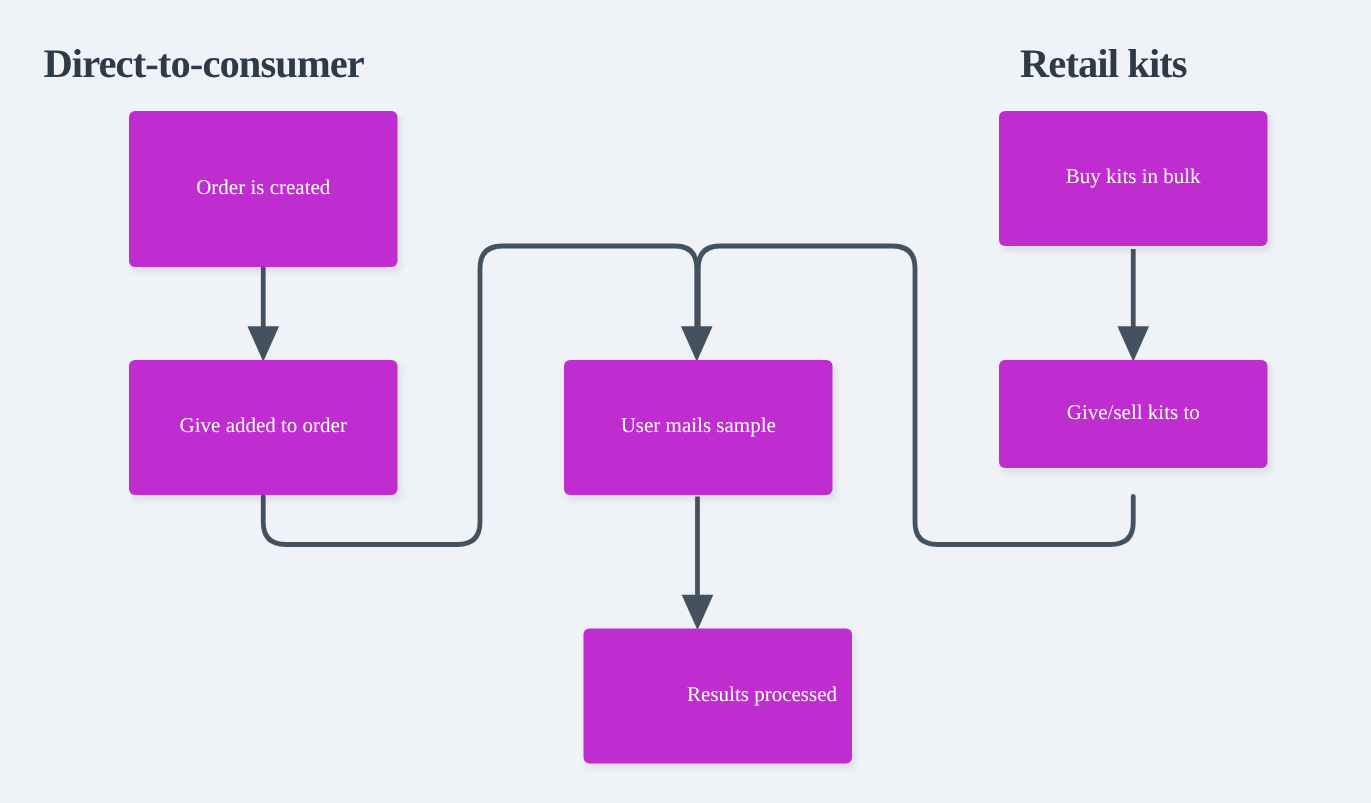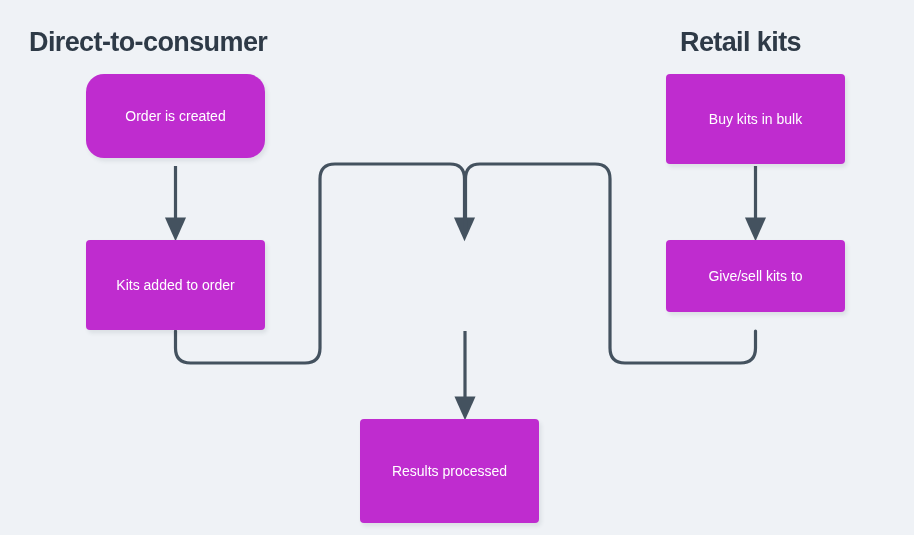--- a/index.html
+++ b/index.html
@@ -11,20 +11,21 @@
     height: 535px;
     background: #eff2f6;
     font-family: "Liberation Sans", sans-serif;
     overflow: hidden;
   }
   #canvas {
     position: relative;
     width: 914px;
     height: 535px;
     background: #eff2f6;
+    font-family: Liberation Serif, serif;
   }
   .col-title {
     position: absolute;
     font-size: 27px;
     font-weight: bold;
     letter-spacing: -0.6px;
     color: #2e3a47;
     white-space: nowrap;
   }
   #title-dtc { left: 29px; top: 27px; }
@@ -41,26 +42,26 @@
     text-align: center;
     color: #ffffff;
     font-size: 14px;
     line-height: 22px;
     box-sizing: border-box;
     padding: 4px 10px;
     z-index: 3;
   }
   .node span { display: block; }
 
-  #node-order        { left: 86px;  top: 74px;  width: 179px; height: 84px; border-radius: 18px; }
+  #node-order        { left: 86px;  top: 74px;  width: 179px; height: 104px; }
   #node-kits-added   { left: 86px;  top: 240px; width: 179px; height: 90px; }
   #node-buy-bulk     { left: 666px; top: 74px;  width: 179px; height: 90px; text-align: center; }
   #node-give-sell    { left: 666px; top: 240px; width: 179px; height: 72px; }
   #node-user-mails   { left: 376px; top: 240px; width: 179px; height: 90px; }
-  #node-results      { left: 360px; top: 419px; width: 179px; height: 104px; }
+  #node-results      { left: 389px; top: 419px; width: 179px; height: 90px; justify-content: flex-end; }
 
   #edges {
     position: absolute;
     left: 0; top: 0;
     width: 914px;
     height: 535px;
     z-index: 1;
   }
 </style>
 </head>
@@ -91,36 +92,41 @@
   </svg>
 
   <div class="node" id="node-order">
     <div>
       <span>Order is created</span>
     </div>
   </div>
 
   <div class="node" id="node-kits-added">
     <div>
-      <span>Kits added to order</span>
+      <span>Give added to order</span>
     </div>
   </div>
 
   <div class="node" id="node-buy-bulk">
     <div>
       <span>Buy kits in bulk</span>
     </div>
   </div>
 
   <div class="node" id="node-give-sell">
     <div>
       <span>Give/sell kits to</span>
     </div>
   </div>
 
+  <div class="node" id="node-user-mails">
+    <div>
+      <span>User mails sample</span>
+    </div>
+  </div>
 
   <div class="node" id="node-results">
     <div>
       <span>Results processed</span>
     </div>
   </div>
 
 </div>
 
 </body></html>

